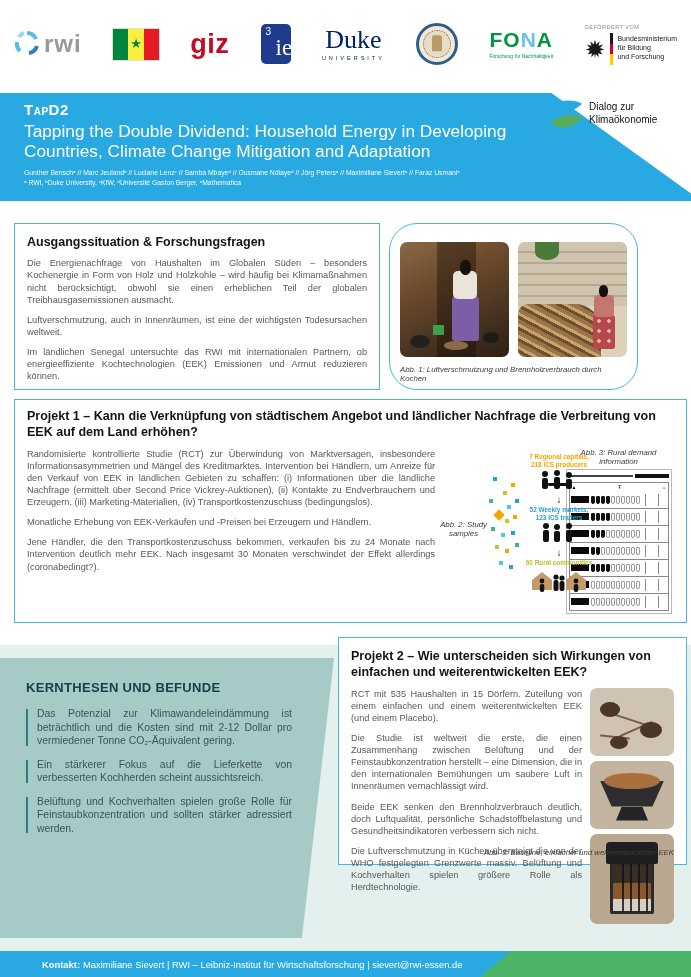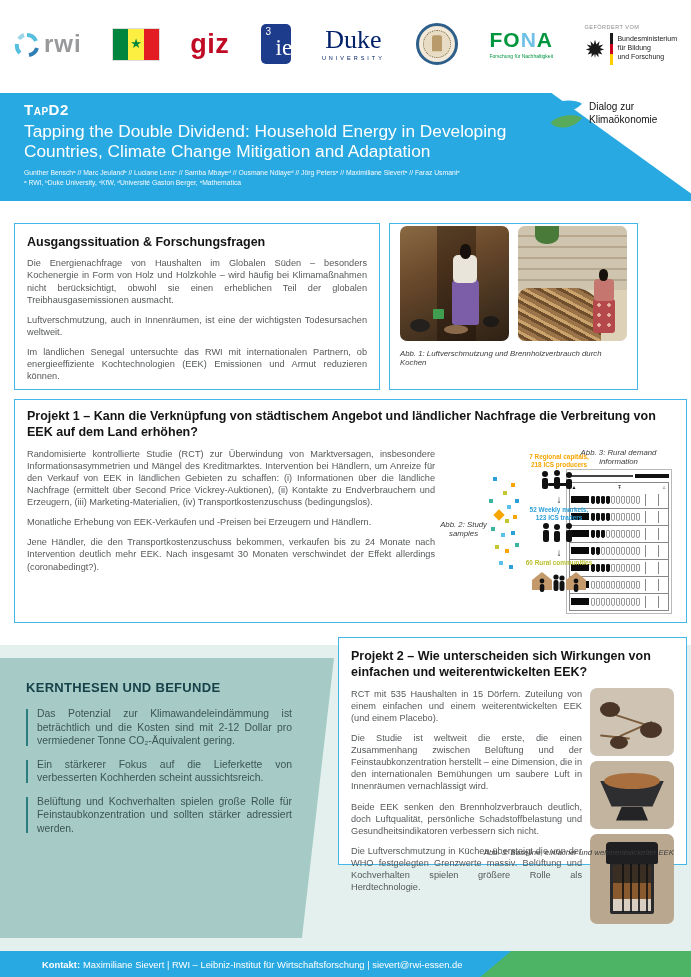--- a/index.html
+++ b/index.html
@@ -2,21 +2,21 @@
 <html><head>
 <meta charset="utf-8">
 <style>
   html,body{margin:0;padding:0;background:#fff;}
   .page{position:relative;width:691px;height:977px;background:#fff;overflow:hidden;
         font-family:"Liberation Sans","DejaVu Sans",sans-serif;color:#222;}
 
   
   .logos{position:absolute;top:0;left:0;width:691px;height:88px;display:flex;
          align-items:center;justify-content:space-between;padding:0 14px;box-sizing:border-box;}
-  .logo{display:flex;align-items:flex-end;gap:4px;}
+  .logo{display:flex;align-items:flex-start;gap:4px;}
   .rwi-text{font-size:24px;font-weight:bold;color:#97999b;letter-spacing:1px;}
   .flag{width:46px;height:31px;display:flex;box-shadow:0 0 0 1px #ddd;}
   .flag>div{flex:1;}
   .flag .g{background:#00853f;} .flag .y{background:#fdef42;position:relative;} .flag .r{background:#e31b23;}
   .flag .star{position:absolute;left:50%;top:50%;transform:translate(-50%,-54%);color:#00853f;font-size:13px;}
   .giz-text{font-size:27px;font-weight:bold;color:#c10b25;letter-spacing:0.5px;}
   .tie{width:30px;height:40px;background:#1e3c8c;border-radius:5px;position:relative;color:#fff;}
   .tie .t3{position:absolute;top:2px;left:5px;font-size:10px;}
   .tie .tie2{position:absolute;bottom:3px;left:7px;font-size:23px;font-family:"Liberation Serif","DejaVu Serif",serif;margin-left:8px;}
   .duke{display:flex;flex-direction:column;align-items:center;}
@@ -48,21 +48,21 @@
   .affil{font-size:6.8px;margin-top:3px;opacity:0.95;}
   .dialog{position:absolute;top:97px;left:542px;display:flex;align-items:flex-start;gap:5px;}
   .dialog-text{font-size:10px;color:#111;font-weight:500;line-height:1.25;margin-top:4px;white-space:pre-line;}
 
   
   .box{position:absolute;background:#fff;border:1px solid #45b6e8;box-sizing:border-box;}
   .box-h{font-size:12.5px;font-weight:bold;color:#141414;margin:0 0 7px 0;line-height:1.3;}
   .body-p{font-size:9.2px;line-height:1.32;color:#55585a;text-align:justify;margin:0 0 8px 0;}
 
   #box-ausgang{left:14px;top:223px;width:366px;height:167px;padding:10px 12px;}
-  #box-fig1{left:389px;top:223px;width:249px;height:167px;padding:2px 10px;}
+  #box-fig1{left:389px;top:223px;width:249px;height:167px;padding:18px 10px;border-radius:28px;}
   .fig1-photos{display:flex;gap:9px;}
   .photo{border-radius:7px;overflow:hidden;position:relative;}
   .caption{font-size:7.8px;font-style:italic;color:#3c3c3c;}
   #fig1-cap{margin-top:8px;}
 
   
   #ph-cook{width:131px;height:115px;background:linear-gradient(155deg,#8a6a44 0%,#6b4a2c 35%,#42301e 75%,#2e2014 100%);}
   #ph-cook .shade{position:absolute;top:0;left:34%;width:36%;height:100%;background:rgba(25,12,4,0.4);}
   #ph-cook .skirt{position:absolute;bottom:16px;left:52px;width:27px;height:46px;background:#7b5ea7;border-radius:5px 5px 3px 3px;}
   #ph-cook .top{position:absolute;bottom:58px;left:53px;width:24px;height:28px;background:#e9e5da;border-radius:5px;}

